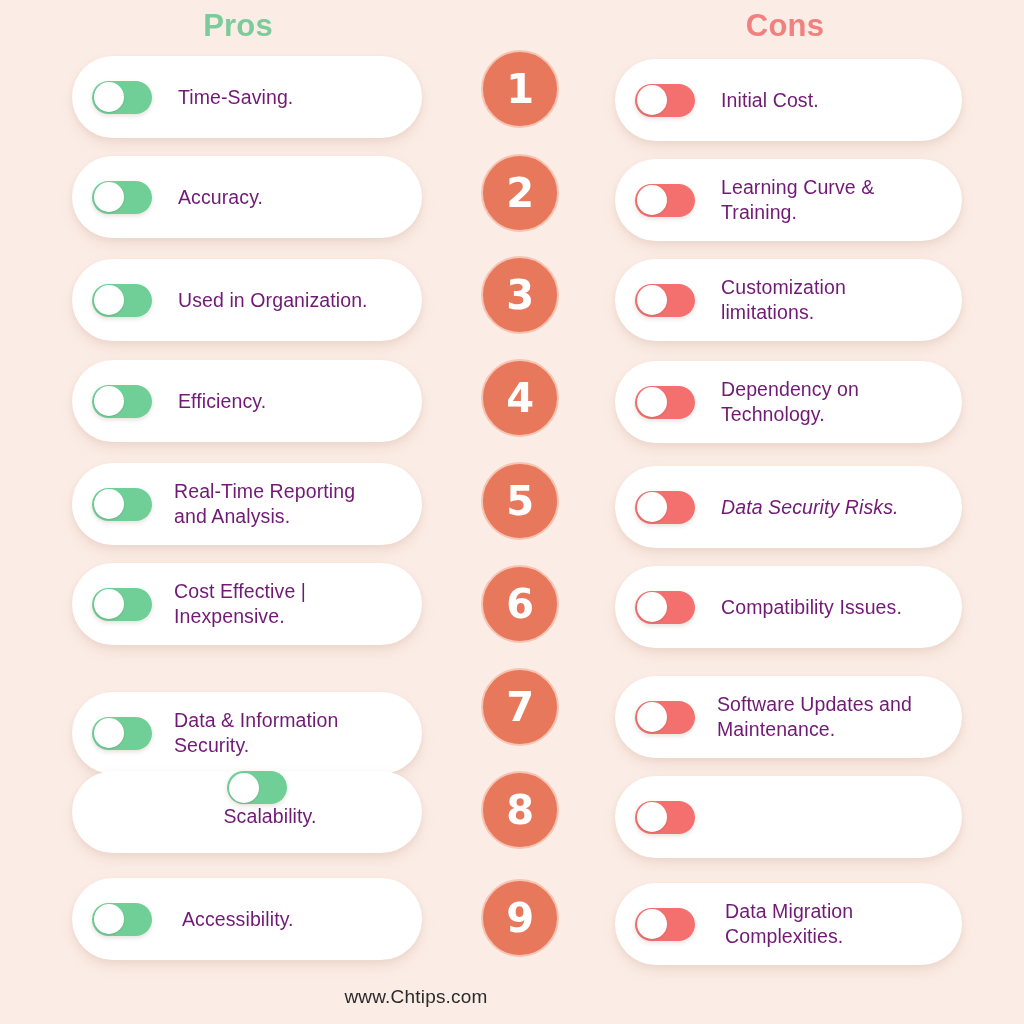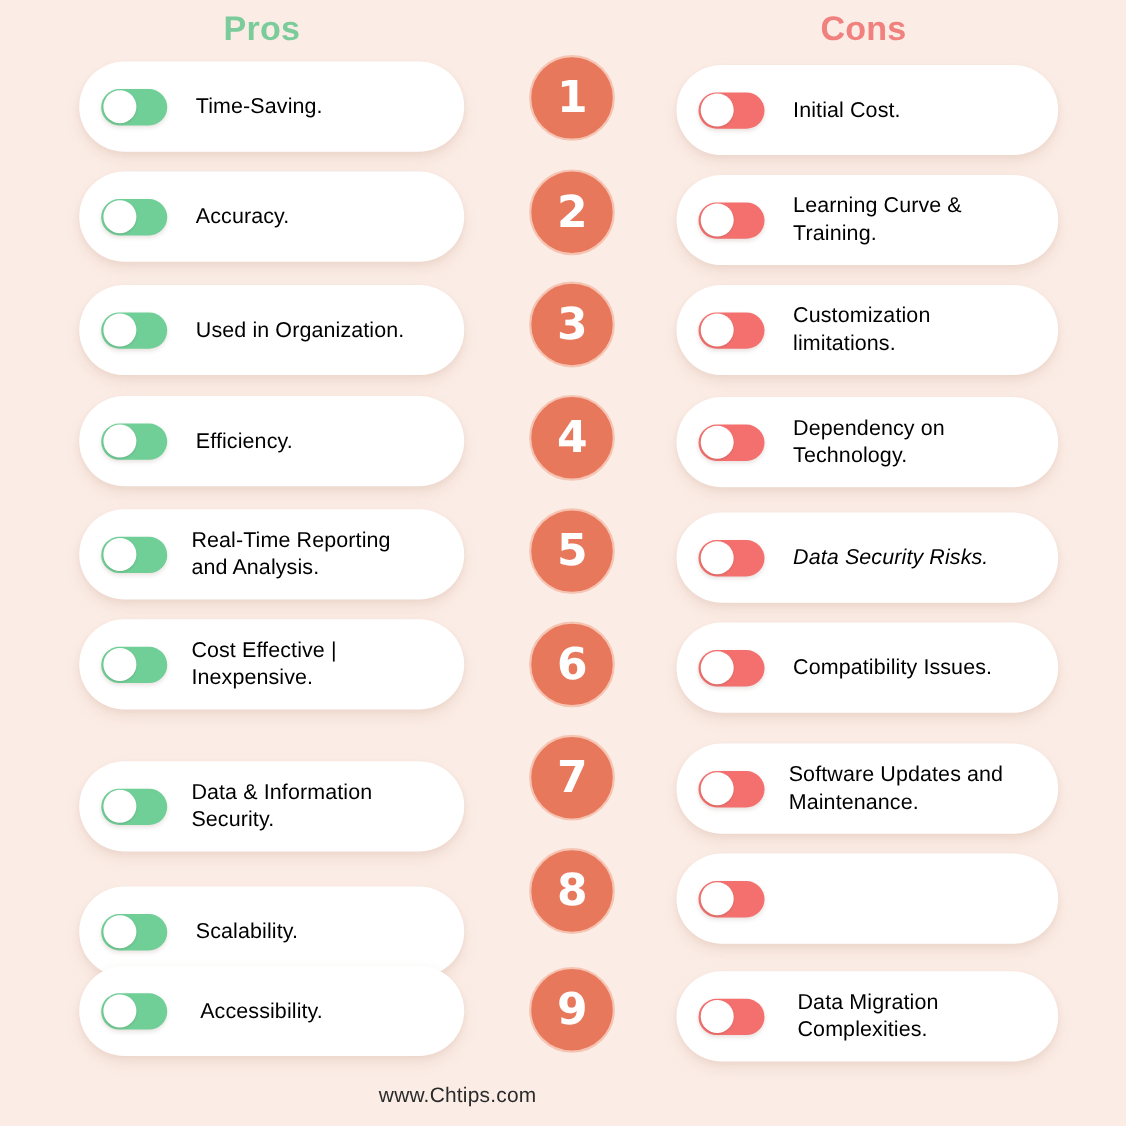--- a/index.html
+++ b/index.html
@@ -73,21 +73,21 @@
     left:1.5px; top:1.5px;
     width:30px; height:30px;
     border-radius:50%;
     background:#FFFFFF;
     box-shadow:0 1px 2px rgba(90,70,60,0.20);
   }
 
   
   .card-label {
     font-size:19.5px;
-    color:#000000;
+    color:#701a75;
     line-height:1.28;
     letter-spacing:0.1px;
     white-space:pre-line;
   }
   .card-label.i22 { margin-left:22px; }
   .card-label.i26 { margin-left:26px; }
   .card-label.i30 { margin-left:30px; }
 
   
   .numbers {
@@ -175,21 +175,21 @@
       <div class="card-label i22">Cost Effective |
 Inexpensive.</div>
     </div>
     <div class="card" style="top: 644px;">
       <div class="toggle green">
         <div class="knob"></div>
       </div>
       <div class="card-label i22">Data &amp; Information
 Security.</div>
     </div>
-    <div class="card" style="top: 758px;">
+    <div class="card" style="top: 723px; flex-direction: column;">
       <div class="toggle green">
         <div class="knob"></div>
       </div>
       <div class="card-label i26">Scalability.</div>
     </div>
     <div class="card" style="top: 830px;">
       <div class="toggle green">
         <div class="knob"></div>
       </div>
       <div class="card-label i30">Accessibility.</div>

